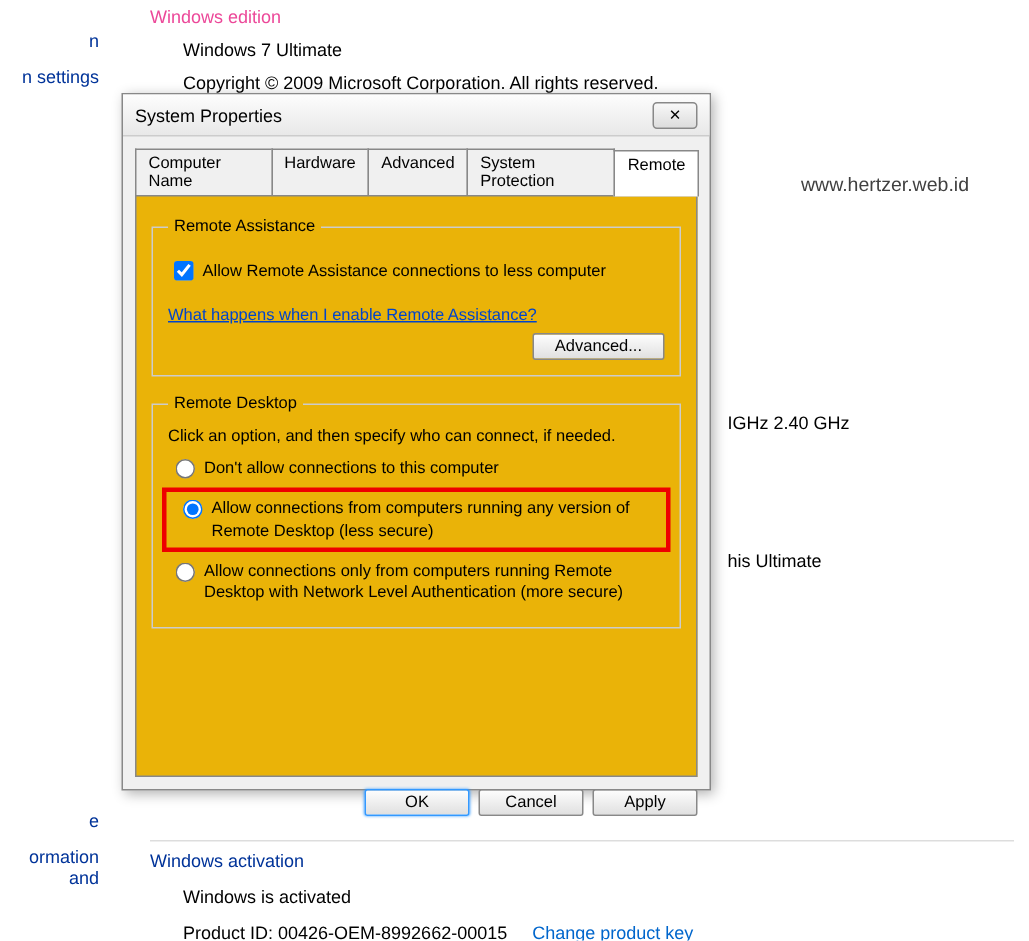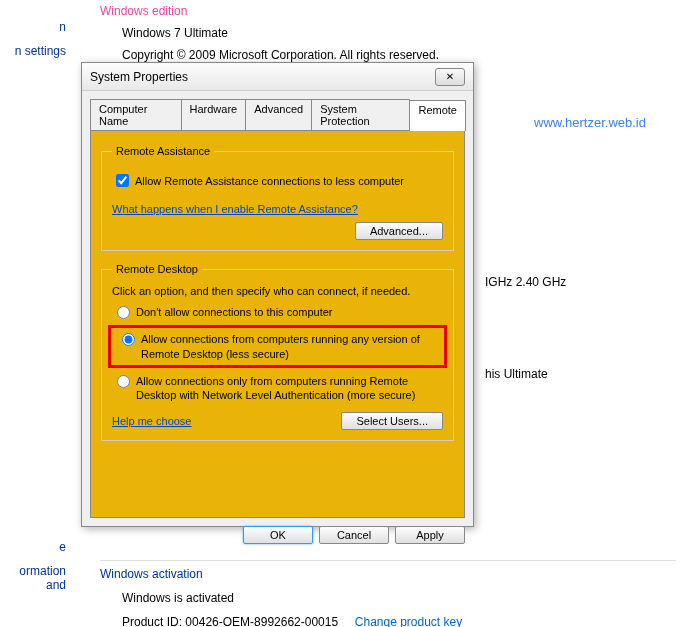--- a/index.html
+++ b/index.html
@@ -2,21 +2,21 @@
 <html><head>
 <meta charset="utf-8">
 <style>
   * { box-sizing: border-box; font-family: "Segoe UI", Tahoma, sans-serif; }
   body { margin: 0; width: 686px; height: 627px; background: #fff; overflow: hidden; font-size: 12px; color: #000; position: relative; }
   .left-links { position: absolute; left: 0; top: 0; width: 70px; padding-top: 20px; font-size: 12px; color: #003399; }
   .left-links div { margin-bottom: 10px; text-align: right; padding-right: 4px; }
   .bg-section { position: absolute; left: 100px; top: 0; right: 0; }
   .bg-section .heading { color: #ec4899; font-size: 12px; margin-top: 4px; }
   .bg-section .line { margin-left: 22px; margin-top: 8px; font-size: 12px; }
-  .url { position: absolute; right: 40px; top: 115px; color: #3b82f6; font-size: 13px; }
+  .url { position: absolute; right: 40px; top: 115px; color: #404040; font-size: 13px; }
   .dialog { position: absolute; left: 81px; top: 62px; width: 393px; height: 465px; background: #f0f0f0; border: 1px solid #888; box-shadow: 2px 2px 8px rgba(0,0,0,0.3); }
   .titlebar { height: 28px; background: linear-gradient(#fdfdfd, #e8e8e8); border-bottom: 1px solid #ccc; display: flex; align-items: center; padding: 0 8px; }
   .titlebar .title { flex: 1; font-size: 12px; }
   .close-btn { width: 30px; height: 18px; border: 1px solid #888; border-radius: 3px; background: linear-gradient(#f8f8f8,#ddd); display: flex; align-items: center; justify-content: center; font-size: 10px; cursor: default; }
   .tabs { display: flex; margin: 8px 8px 0 8px; font-size: 11px; }
   .tab { border: 1px solid #888; border-bottom: none; padding: 3px 8px; background: #f0f0f0; margin-right: -1px; cursor: default; position: relative; }
   .tab.active { background: #fff; z-index: 2; top: 1px; }
   .tab-body { border: 1px solid #888; margin: 0 8px; background: #eab308; height: 388px; padding: 10px; position: relative; }
   fieldset { border: 1px solid #ccc; margin: 4px 0 12px 0; padding: 10px 10px 10px 10px; }
   legend { font-size: 11px; padding: 0 4px; }
@@ -98,24 +98,20 @@
           <input type="radio" name="rd" checked="" style="">
           <span>Allow connections from computers running any version of Remote Desktop (less secure)</span>
         </label>
       </div>
 
       <label class="radio-row">
         <input type="radio" name="rd" style="">
         <span>Allow connections only from computers running Remote Desktop with Network Level Authentication (more secure)</span>
       </label>
 
-      <div class="rd-bottom">
-        <span class="link">Help me choose</span>
-        <div class="btn">Select Users...</div>
-      </div>
     </fieldset>
   </div>
   <div class="dlg-buttons">
     <div class="btn default">OK</div>
     <div class="btn">Cancel</div>
     <div class="btn">Apply</div>
   </div>
 </div>
 
 <div style="position:absolute; left:0; top:540px; width:70px; color:#003399; font-size:12px; text-align:right; padding-right:4px;">

